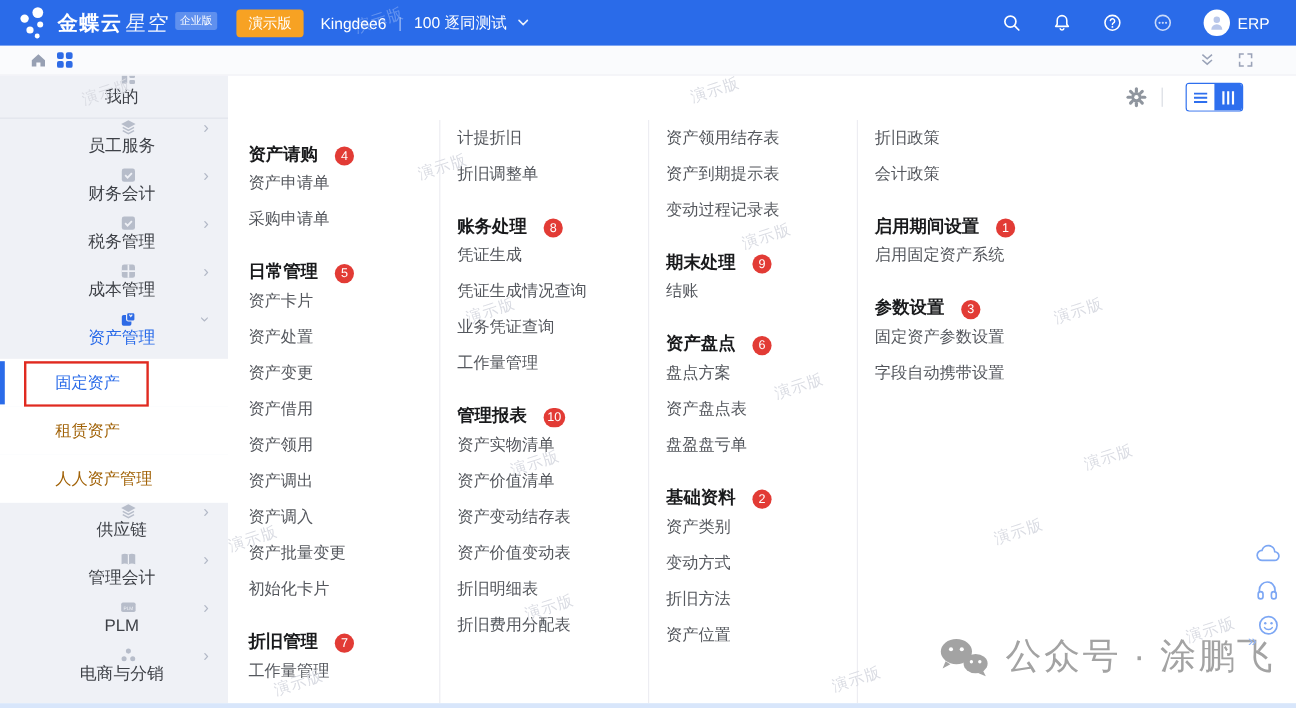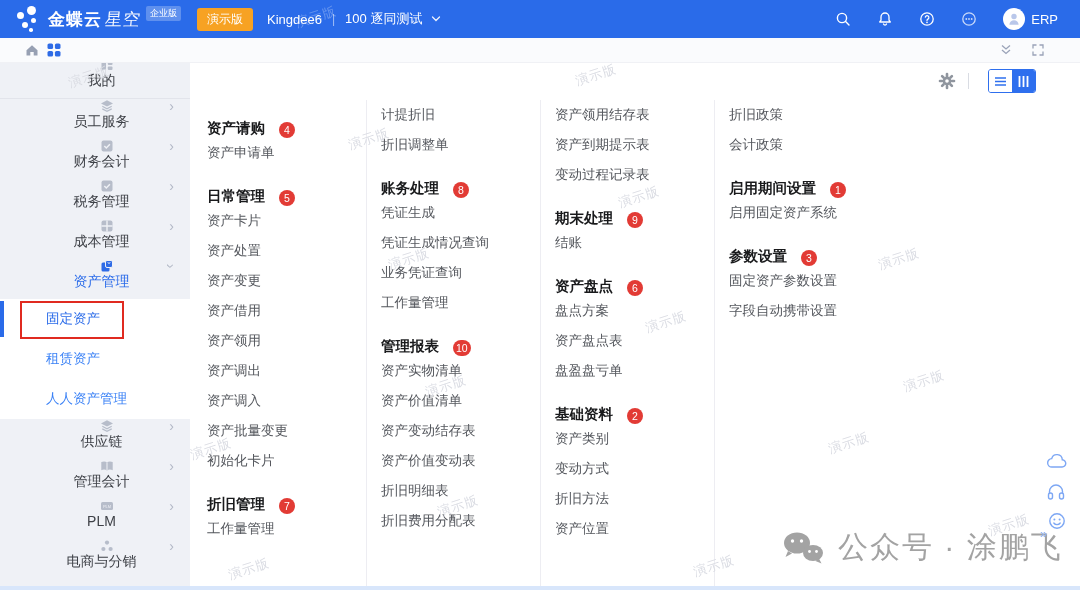--- a/index.html
+++ b/index.html
@@ -2,21 +2,21 @@
 <html><head>
 <meta charset="utf-8">
 <style>
   html,body{margin:0;padding:0;}
   body{width:1080px;height:590px;position:relative;overflow:hidden;background:#fff;
        font-family:"Liberation Sans","DejaVu Sans",sans-serif;-webkit-font-smoothing:antialiased;}
   
   .hdr{position:absolute;top:0;left:0;width:1080px;height:38px;background:#2a6be9;display:flex;align-items:center;color:#fff;z-index:30;}
   .logo-dots{position:relative;width:28px;height:28px;margin-left:14px;flex:0 0 auto;}
   .logo-dots i{position:absolute;background:#fff;border-radius:50%;display:block;}
-  .brand{display:flex;align-items:flex-start;margin-left:6px;}
+  .brand{display:flex;align-items:center;margin-left:6px;}
   .brand-bold{font-size:17px;font-weight:bold;letter-spacing:1px;}
   .brand-light{font-size:17px;font-weight:300;opacity:.95;margin-left:3px;letter-spacing:1px;transform:skewX(-6deg);}
   .edition{font-size:9px;background:rgba(255,255,255,.25);border-radius:2px;padding:1px 4px;margin-left:5px;transform:translateY(-2px);}
   .demo-badge{background:#f7a223;color:#fff;font-size:12px;border-radius:3px;padding:3px 10px;margin-left:16px;}
   .acct{font-size:13px;margin-left:14px;}
   .acct-sep{opacity:.55;margin:0 10px;font-size:12px;}
   .hdr-chev{margin-left:8px;opacity:.9;}
   .hdr-right{margin-left:auto;display:flex;align-items:center;gap:26px;margin-right:22px;}
   .hdr-ic{width:16px;height:16px;display:block;cursor:pointer;}
   .avatar-wrap{display:flex;align-items:center;gap:6px;}
@@ -28,21 +28,21 @@
   
   .sidebar{position:absolute;top:58px;left:0;width:190px;bottom:4px;background:#eff1f6;z-index:10;}
   .side-row{height:40px;display:flex;align-items:center;position:relative;cursor:pointer;flex-direction:column;}
   .side-row .s-ic{width:14px;height:14px;margin-left:24px;flex:0 0 auto;}
   .side-row .s-label{font-size:14px;color:#3e4147;margin-left:13px;}
   .side-row.active .s-label{color:#2a6be9;}
   .side-chev{position:absolute;right:16px;color:#b2b8c6;font-size:14px;line-height:1;}
   .side-chev.down{transform:rotate(90deg);}
   .side-divider{height:1px;background:#e2e4eb;margin:0;}
   .side-sub{height:40px;display:flex;align-items:center;background:#fff;position:relative;cursor:pointer;}
-  .side-sub .s-label{font-size:13.5px;color:#3b82f6;margin-left:46px;}
+  .side-sub .s-label{font-size:13.5px;color:#a16207;margin-left:46px;}
   .side-sub.selected .s-label{color:#2a6be9;}
   .sel-bar{position:absolute;left:0;top:2px;bottom:2px;width:4px;background:#2a6be9;}
   .anno-box{position:absolute;left:20px;top:2px;width:100px;height:34px;border:2px solid #e02a20;pointer-events:none;}
   
   .content{position:absolute;left:190px;top:58px;right:0;bottom:4px;background:#fff;z-index:5;}
   .ctl-gear{position:absolute;top:72px;left:938px;z-index:15;cursor:pointer;}
   .ctl-sep{position:absolute;top:73px;left:968px;width:1px;height:16px;background:#d9dce3;z-index:15;}
   .seg{position:absolute;top:69px;left:988px;display:flex;border:1px solid #2e6fee;border-radius:3px;overflow:hidden;z-index:15;}
   .seg-btn{width:23px;height:22px;display:flex;align-items:center;justify-content:center;cursor:pointer;}
   .seg-btn.list{background:#fff;}
@@ -282,20 +282,21 @@
   </div>
 </div>
 
 <div class="menu-wrap" id="menu-columns">
     <div class="menu-col">
       <div class="menu-group">
         <span>资产请购</span>
         <span class="menu-badge">4</span>
       </div>
       <div class="menu-item">资产申请单</div>
+      <div class="menu-item">采购申请单</div>
       <div class="menu-group">
         <span>日常管理</span>
         <span class="menu-badge">5</span>
       </div>
       <div class="menu-item">资产卡片</div>
       <div class="menu-item">资产处置</div>
       <div class="menu-item">资产变更</div>
       <div class="menu-item">资产借用</div>
       <div class="menu-item">资产领用</div>
       <div class="menu-item">资产调出</div>

